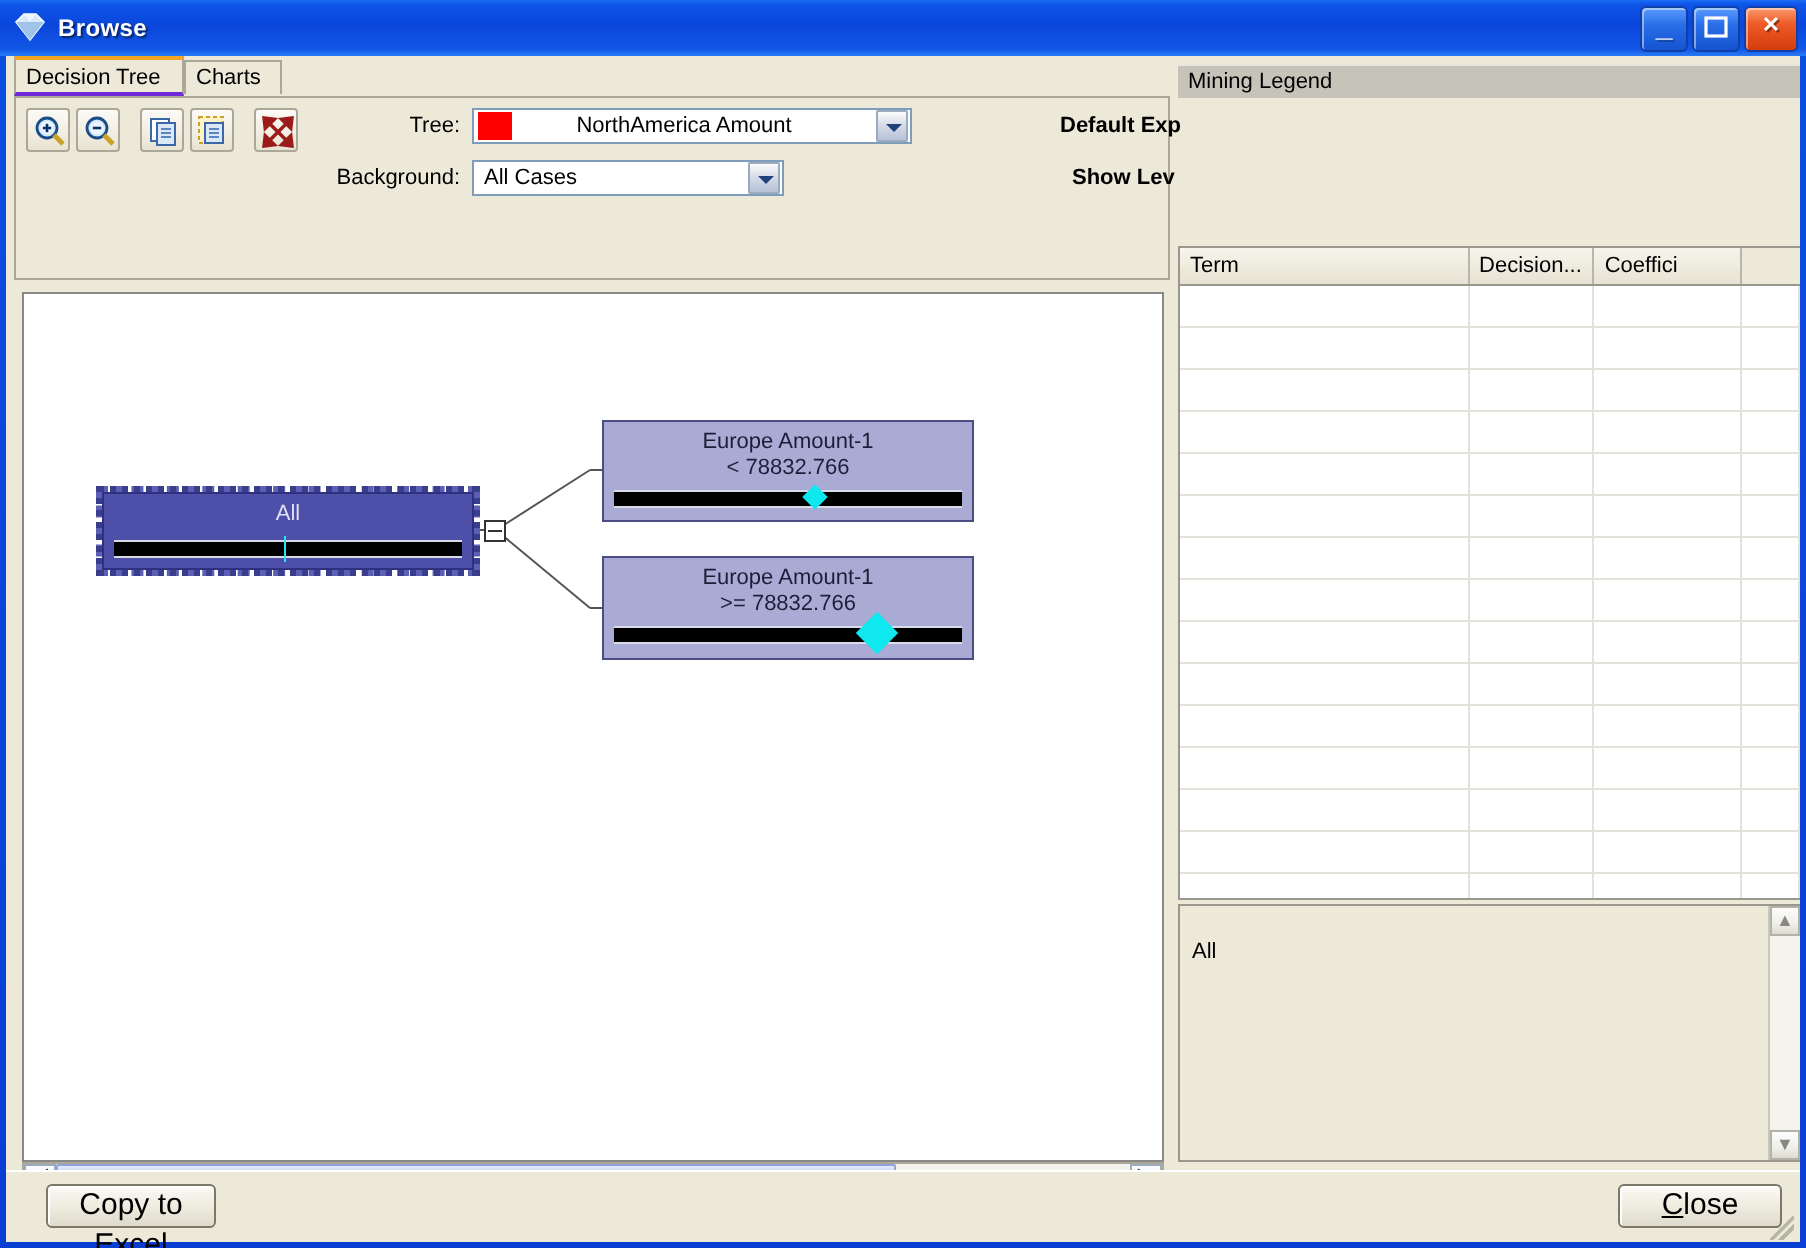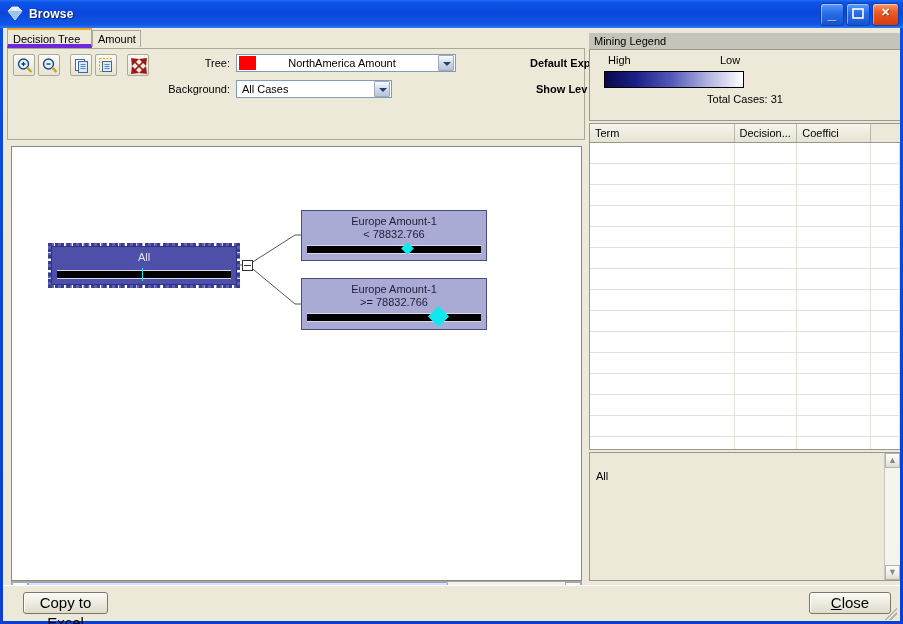--- a/index.html
+++ b/index.html
@@ -60,21 +60,21 @@
   .tab{
     position:absolute;top:2px;height:17px;
     background:#ece9d8;border:1px solid #aca899;border-bottom:none;
     font-size:11px;padding:0 5px;line-height:17px;
     box-sizing:border-box;cursor:default;
   }
   .tab.active{
     top:0;height:20px;line-height:19px;
     border-top:2px solid #f5a623;
     background:#ece9d8;z-index:3;
-    border-bottom:4px solid #6d28d9;
+    border-bottom:2px solid #6d28d9;
   }
 
   
   #toolpanel{
     position:absolute;left:4px;top:20px;width:578px;height:92px;
     background:#ece9d8;border:1px solid #aca899;box-sizing:border-box;
   }
   #toolbuttons{position:absolute;left:5px;top:5px;display:flex;gap:3px;}
   .tbtn{
     width:22px;height:22px;border:1px solid #aca899;border-radius:2px;
@@ -269,21 +269,21 @@
     </div>
   </div>
 
   <div id="client">
 
     <div id="tabstrip">
       <div class="tab active" style="left:4px;width:85px;">
         <span>Decision Tree</span>
       </div>
       <div class="tab" style="left:89px;width:49px;">
-        <span>Amount</span>
+        <span>Charts</span>
       </div>
     </div>
 
     <div id="toolpanel">
 
       <div id="toolbuttons">
         <div class="tbtn">
           <svg width="18" height="18" viewBox="0 0 18 18">
             <circle cx="7.5" cy="7" r="5" fill="#cfe6f7" stroke="#1a4c8a" stroke-width="1.4"></circle>
             <circle cx="7.5" cy="7" r="3.4" fill="#eaf6ff" stroke="none"></circle>
@@ -401,26 +401,20 @@
             <div class="grip"></div>
           </div>
       </div>
       <div class="sbbtn">
         <span class="ch">▶</span>
       </div>
     </div>
 
     <div id="legendhdr">Mining Legend</div>
 
-    <div id="legendtop">
-      <div class="hl" style="left:18px;top:4px;">High</div>
-      <div class="hl" style="left:130px;top:4px;">Low</div>
-      <div id="gradbar"></div>
-      <div id="totalcases">Total Cases: 31</div>
-    </div>
 
     <div id="grid">
       <div id="gridhdr">
         <div class="gh" style="width:145px;">Term</div>
         <div class="gh" style="width:63px;">Decision...</div>
         <div class="gh" style="width:74px;">Coeffici</div>
         <div class="gh" style="width:29px;"></div>
       </div>
       <div>
         <div class="growline">

